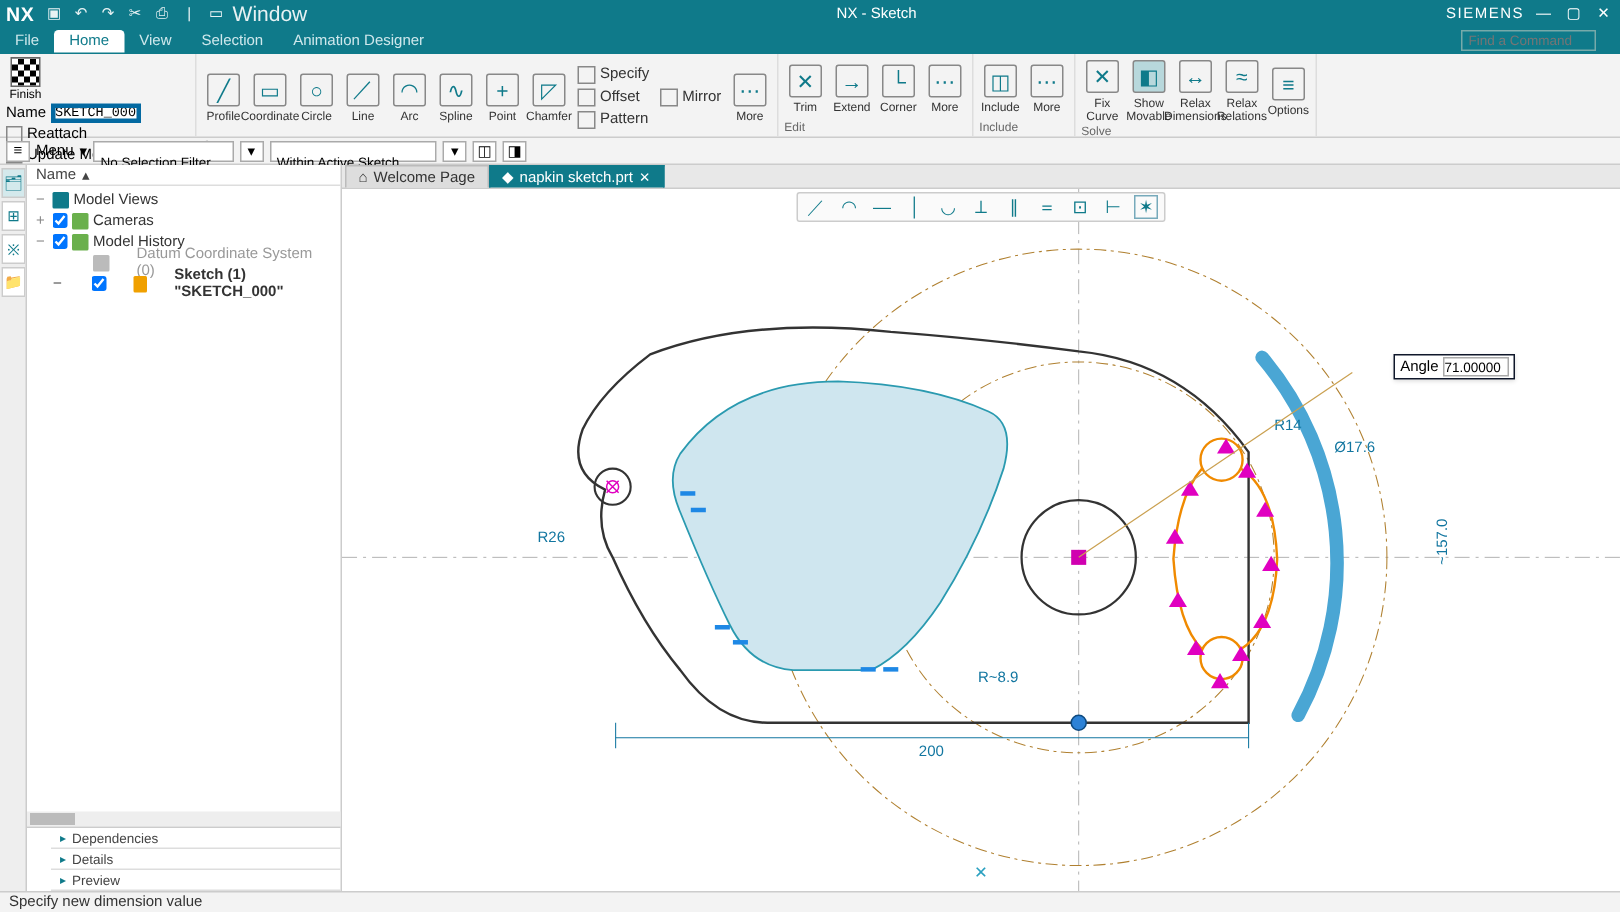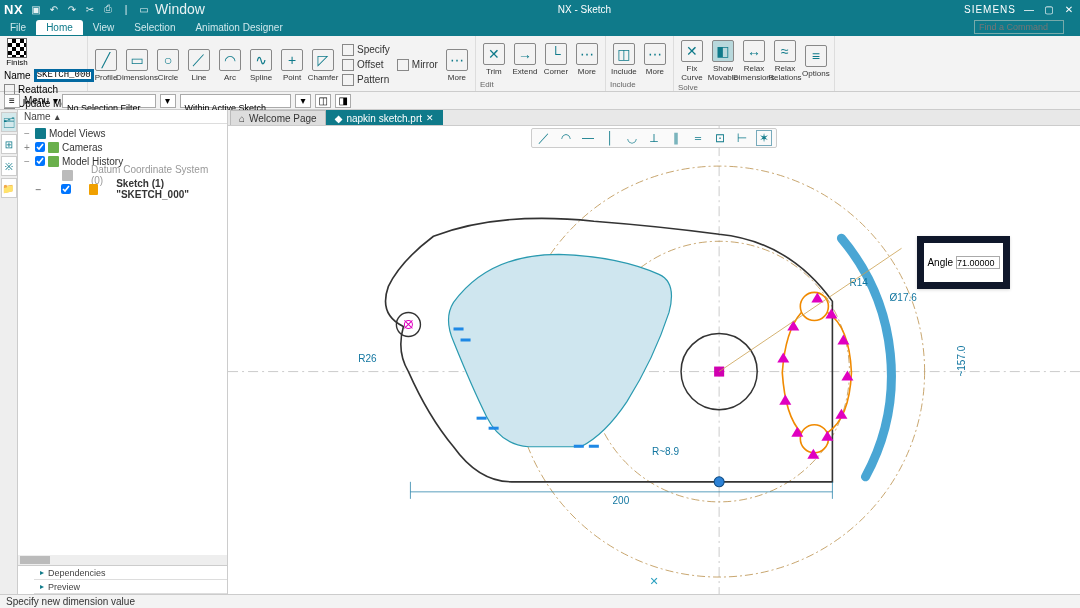--- a/index.html
+++ b/index.html
@@ -16,21 +16,21 @@
 .menubar { height:18px; background:#0f7a8a; color:#cfe8ec; display:flex; align-items:center; }
 .menubar .tab { padding:2px 10px; font-size:10px; cursor:pointer; }
 .menubar .tab.active { background:#fff; color:#0f7a8a; border-radius:3px 3px 0 0; }
 .menubar .search { margin-left:auto; margin-right:16px; }
 .menubar .search input { width:90px; height:14px; font-size:9px; padding:0 4px; border:1px solid #7aa; background:#0f7a8a; color:#cfe; }
 
 .ribbon { height:56px; background:#f3f3f3; border-bottom:1px solid #ccc; display:flex; }
 .rgroup { border-right:1px solid #ddd; padding:2px 4px; display:flex; flex-direction:column; }
 .rgroup .rbody { flex:1; display:flex; align-items:center; gap:3px; }
 .rgroup .rlabel { text-align:left; font-size:8px; color:#666; padding-top:1px; }
-.rsketch { width:88px; }
+.rsketch { width:131px; }
 .rsketch .rbody { flex-direction:column; align-items:flex-start; gap:1px; }
 .rsketch .row { display:flex; align-items:center; gap:3px; font-size:9px; height:14px; }
 .rsketch .row input { width:60px; height:13px; font-size:9px; border:3px solid #0369a1;font-family:Liberation Mono, monospace; }
 .rbig { display:flex; flex-direction:column; align-items:center; width:28px; padding-top:2px; }
 .rbig .ricon { width:22px; height:22px; border:1px solid #888; border-radius:2px; display:flex; align-items:center; justify-content:center; font-size:14px; color:#0f7a8a; }
 .rbig .rtxt { font-size:8px; color:#333; margin-top:2px; text-align:center; line-height:9px; }
 .rsmall { display:flex; flex-direction:column; gap:0; font-size:9px; color:#333; padding:4px 2px; }
 .rsmall div { display:flex; align-items:center; gap:3px; height:15px; }
 .rsmall .sicon { width:12px; height:12px; border:1px solid #888; display:inline-block; }
 .rbig.hl .ricon { background:#b8d8dc; }
@@ -64,21 +64,21 @@
 .canvaswrap { flex:1; display:flex; flex-direction:column; background:#fff; }
 .tabstrip { height:16px; background:#e8e8e8; border-bottom:1px solid #ccc; display:flex; align-items:flex-end; padding-left:2px; gap:0; }
 .doctab { height:15px; padding:1px 8px; font-size:9px; color:#333; background:#ddd; border:1px solid #bbb; border-bottom:none; display:flex; align-items:center; gap:4px; }
 .doctab.active { background:#0f7a8a; color:#fff; border-color:#0f7a8a; }
 .doctab .close { font-size:9px; }
 
 .canvas { flex:1; position:relative; background:#fff; overflow:hidden; }
 .floatbar { position:absolute; top:2px; left:50%; transform:translateX(-50%); height:20px; background:#fafafa; border:1px solid #ccc; display:flex; align-items:center; padding:0 4px; gap:6px; border-radius:2px; }
 .floatbar .fb { width:16px; height:16px; display:flex; align-items:center; justify-content:center; color:#0f7a8a; font-size:12px; }
 
-.valbox { position:absolute; right:70px; top:110px; background:#fff; border:7px solid #0f172a; padding:13px 3px; font-size:9px; display:flex; align-items:center; gap:3px; box-shadow:0 1px 3px rgba(0,0,0,.15); }
+.valbox { position:absolute; right:70px; top:110px; background:#fff; border:1px solid #0f172a; padding:1px 3px; font-size:9px; display:flex; align-items:center; gap:3px; box-shadow:0 1px 3px rgba(0,0,0,.15); }
 .valbox input { width:44px; height:13px; font-size:9px; border:1px solid #aaa; }
 
 .sketchmark { position:absolute; bottom:6px; left:50%; transform:translateX(-50%); color:#2aa0c0; font-size:11px; }
 
 .sketch-svg { position:absolute; inset:0; }
 
 .status { position:absolute; bottom:0; left:0; right:0; height:14px; background:#f3f3f3; border-top:1px solid #ccc; padding:0 6px; font-size:9px; color:#333; display:flex; align-items:center; }
 </style>
 </head>
 <body>
@@ -141,21 +141,21 @@
   </div>
 
   <div class="rgroup" style="flex:none;">
     <div class="rbody">
       <div class="rbig">
           <div class="ricon">╱</div>
           <div class="rtxt">Profile</div>
         </div>
       <div class="rbig">
           <div class="ricon">▭</div>
-          <div class="rtxt">Dimensions</div>
+          <div class="rtxt">Coordinate</div>
         </div>
       <div class="rbig">
           <div class="ricon">○</div>
           <div class="rtxt">Circle</div>
         </div>
       <div class="rbig">
           <div class="ricon">／</div>
           <div class="rtxt">Line</div>
         </div>
       <div class="rbig">
@@ -318,20 +318,21 @@
           <input type="checkbox" checked="" style="width: 10px; height: 10px;">
           <span class="ic" style="background:#f0a000;"></span>
           <span>Sketch (1) "SKETCH_000"</span>
         </div>
     </div>
     <div class="hscroll">
         <div class="thumb"></div>
       </div>
     <div class="npfoot">
       <div class="sec">Dependencies</div>
+      <div class="sec">Details</div>
       <div class="sec">Preview</div>
     </div>
   </div>
 
   <div class="canvaswrap">
     <div class="tabstrip">
       <div class="doctab">
           <span>⌂</span>
           <span>Welcome Page</span>
         </div>

